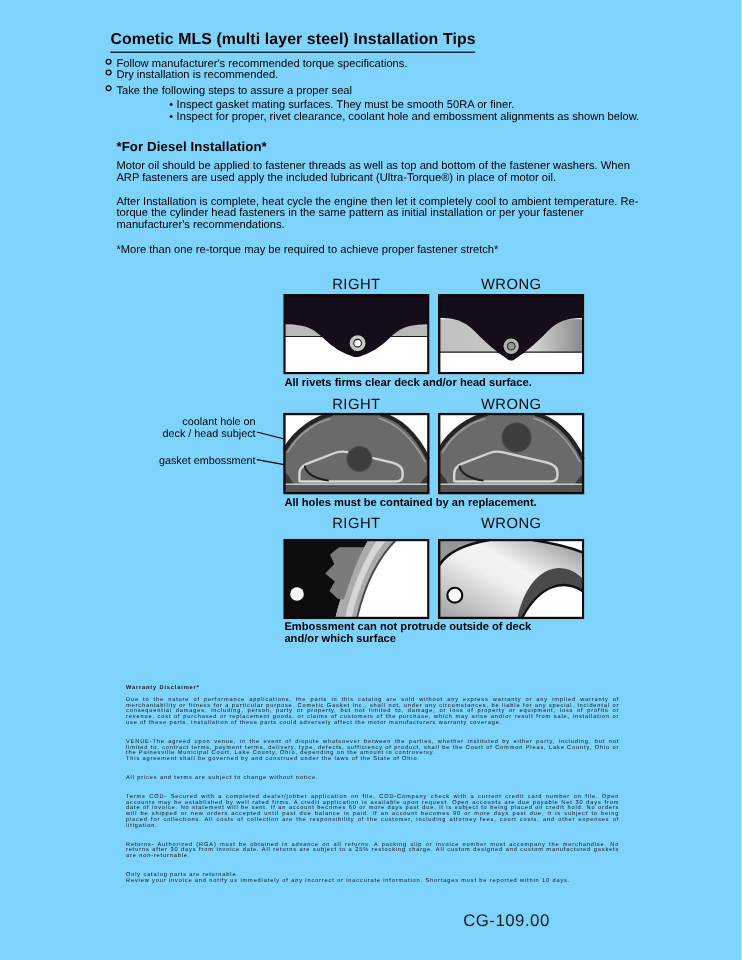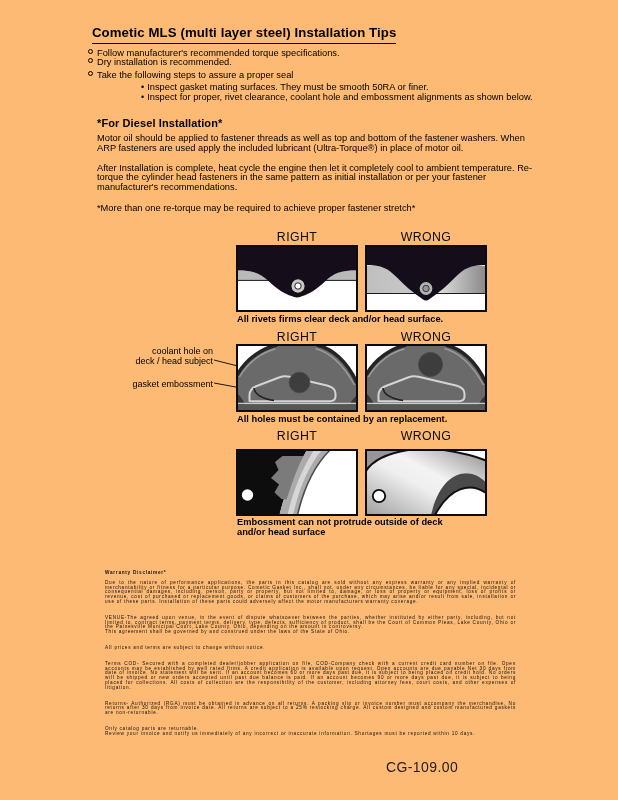--- a/index.html
+++ b/index.html
@@ -1,16 +1,16 @@
 <!DOCTYPE html>
 <html><head>
 <meta charset="utf-8">
 <style>
   html,body{margin:0;padding:0;background:#ffffff;}
-  .canvas{position:relative;width:618px;height:800px;background:#fdba74;overflow:hidden;
+  .canvas{position:relative;width:618px;height:800px;background:#7dd3fc;overflow:hidden;
           font-family:"Liberation Sans",sans-serif;color:#000;}
   .abs{position:absolute;}
   .title{left:92px;top:25px;font-size:13.2px;font-weight:bold;
          border-bottom:1.6px solid #000;padding-bottom:2.5px;letter-spacing:.1px;}
   .body-txt{font-size:9.3px;line-height:9.8px;}
   .bullet-line{left:88px;font-size:9.3px;white-space:nowrap;}
   .sub-line{left:110px;font-size:9.3px;white-space:nowrap;margin-left:31px;}
   .circ{display:inline-block;width:3px;height:3px;border:1px solid #000;border-radius:50%;
         margin-right:4px;vertical-align:2px;}
   .dot{display:inline-block;margin-right:3px;font-size:9px;}
@@ -155,21 +155,21 @@
     <path d="M1,1 L43,1 C22,4.5 8,11 1,22 Z" fill="#969696"></path>
     <path d="M43,1 C22,4.5 8,11 1,22" fill="none" stroke="#111111" stroke-width="2.2"></path>
     <path d="M79,1 C95,3.5 110,7 121,11.5" fill="none" stroke="#111111" stroke-width="2"></path>
     <path d="M66,66 C76,23 103,15.5 121,33.5 L121,44 C105,33 85,38 70,66 Z" fill="#4a4a4a"></path>
     <path d="M70,66 C85,38 105,33 121,44" fill="none" stroke="#111111" stroke-width="2"></path>
     <circle cx="14" cy="47" r="6.2" fill="#ffffff" stroke="#0d0d0d" stroke-width="1.8"></circle>
     <rect x="1" y="1" width="120" height="65" fill="none" stroke="#0b0b0b" stroke-width="2"></rect>
   </svg>
 
   <div class="abs cap" style="top:516.5px">Embossment can not protrude outside of deck</div>
-  <div class="abs cap" style="top:526.5px">and/or head surface</div>
+  <div class="abs cap" style="top:526.5px">and/or which surface</div>
 
   <div class="abs warranty">
     <p class="wh">Warranty Disclaimer*</p>
     <p>Due to the nature of performance applications, the parts in this catalog are sold without any express warranty or any implied warranty of merchantability or fitness for a particular purpose.  Cometic Gasket Inc., shall not, under any circumstances, be liable for any special, incidental or consequential damages, including, person, party or property, but not limited to, damage, or loss of property or equipment, loss of profits or revenue, cost of purchased or replacement goods, or claims of customers of the purchase, which may arise and/or result from sale, installation or use of these parts.  Installation of these parts could adversely affect the motor manufacturers warranty coverage.</p>
     <p class="tight">VENUE-The agreed upon venue, in the event of dispute whatsoever between the parties, whether instituted by either party, including, but not limited to, contract terms, payment terms, delivery, type, defects, sufficiency of product, shall be the Court of Common Pleas, Lake County, Ohio or the Painesville Municipal Court, Lake County, Ohio, depending on the amount in controversy.</p>
     <p>This agreement shall be governed by and construed under the laws of the State of Ohio.</p>
     <p>All prices and terms are subject to change without notice.</p>
     <p>Terms COD- Secured with a completed dealer/jobber application on file, COD-Company check with a current credit card number on file.  Open accounts may be established by well rated firms.  A credit application is available upon request.  Open accounts are due payable Net 30 days from date of invoice.  No statement will be sent.  If an account becomes 60 or more days past due, it is subject to being placed on credit hold.  No orders will be shipped or new orders accepted until past due balance is paid.  If an account becomes 90 or more days past due, it is subject to being placed for collections.  All costs of collection are the responsibility of the customer, including attorney fees, court costs, and other expenses of litigation.</p>
     <p>Returns- Authorized (RGA) must be obtained in advance on all returns.  A packing slip or invoice number must accompany the merchandise.  No returns after 30 days from invoice date.  All returns are subject to a 25% restocking charge.  All custom designed and custom manufactured gaskets are non-returnable.</p>
     <p class="tight">Only catalog parts are returnable.</p>

